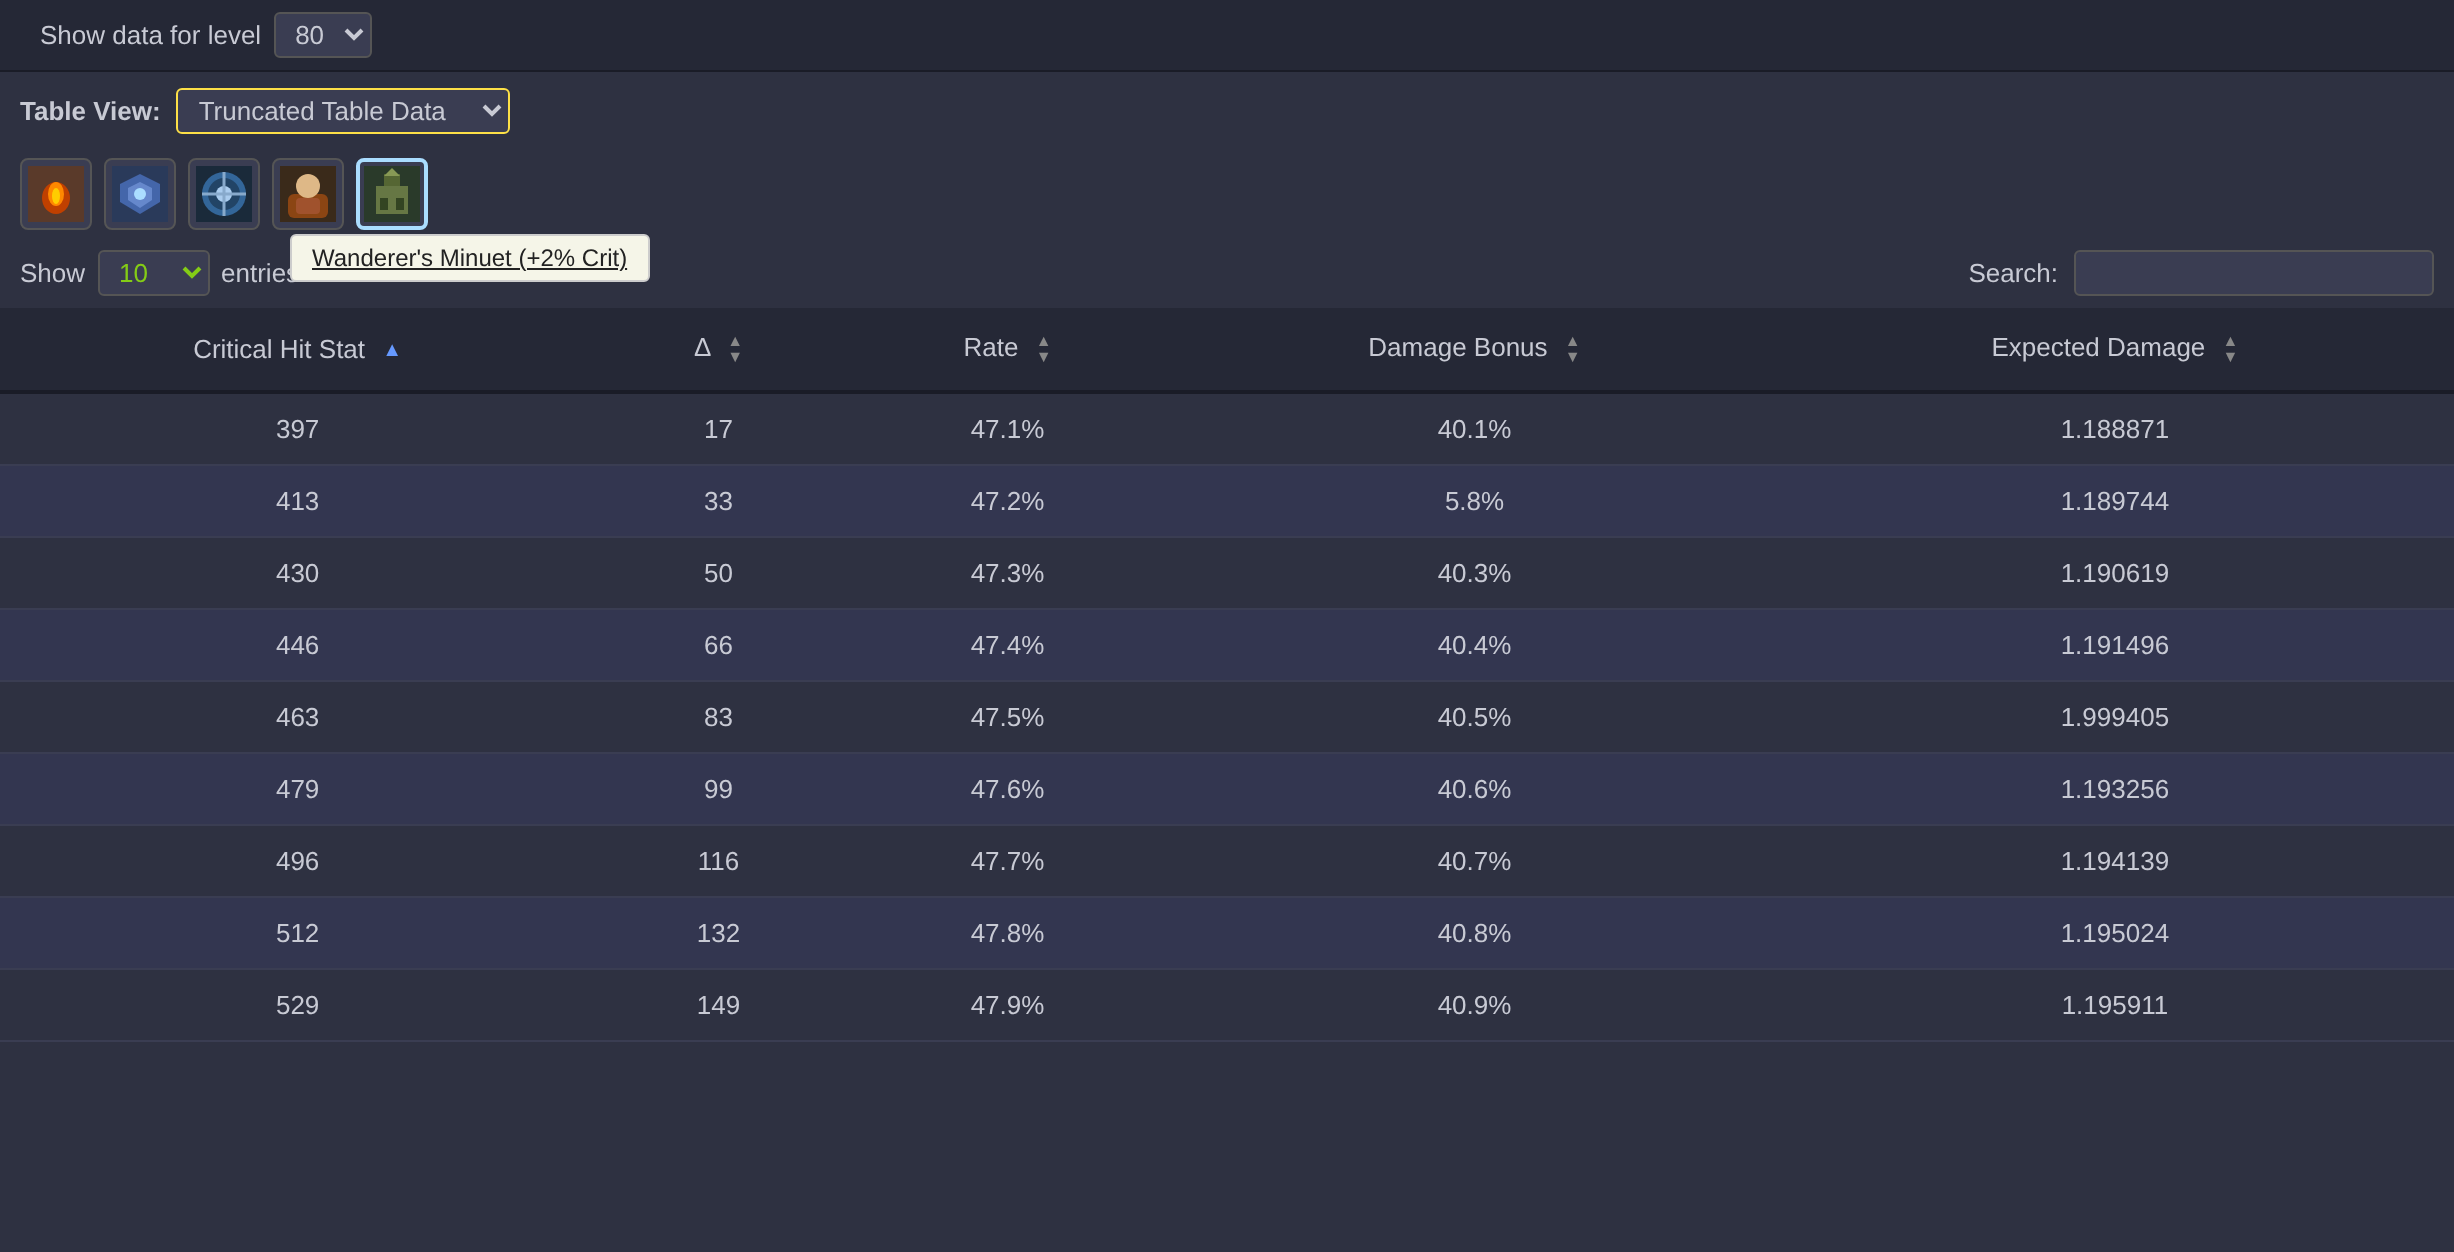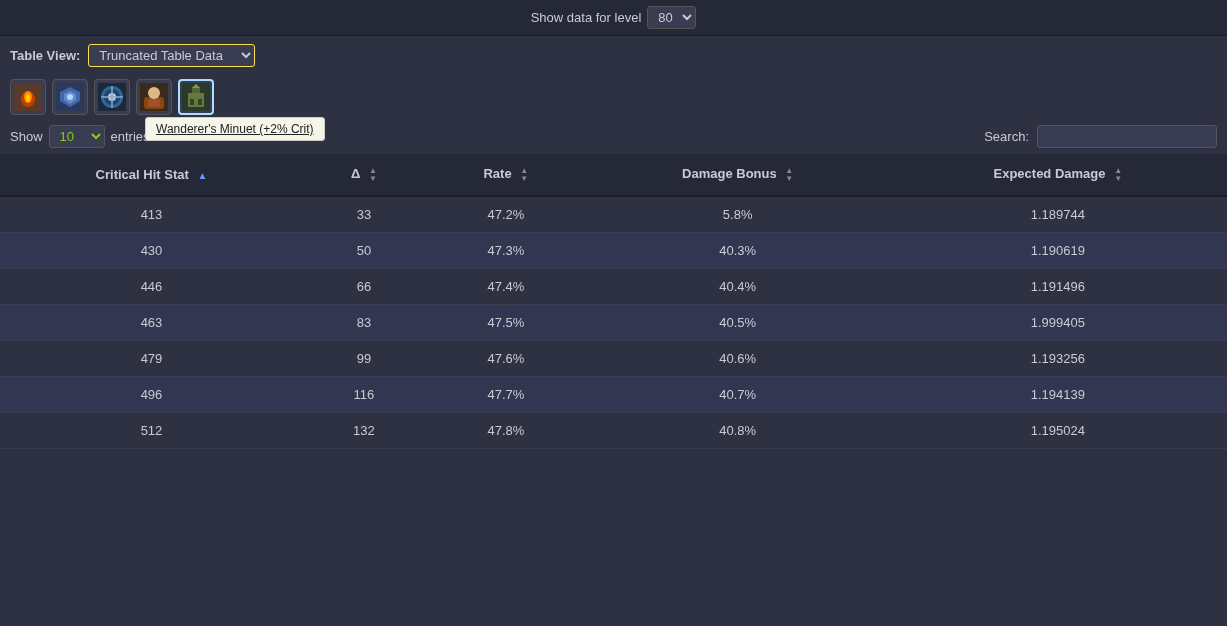--- a/index.html
+++ b/index.html
@@ -10,21 +10,20 @@
       font-size: 13px;
       min-height: 626px;
       min-width: 1227px;
     }
     .top-bar {
       display: flex;
       align-items: center;
       padding: 6px 20px;
       background: #252836;
       border-bottom: 1px solid #1a1c27;
-      justify-content: center;
     }
     .top-bar label {
       color: #c8cad4;
       margin-right: 6px;
       font-size: 13px;
     }
     .top-bar select {
       background: #3a3d52;
       color: #c8cad4;
       border: 1px solid #555;
@@ -129,21 +128,21 @@
       width: 100%;
       border-collapse: collapse;
       background: #2e3141;
     }
     thead tr {
       background: #252836;
     }
     thead th {
       padding: 12px 16px;
       text-align: center;
-      font-weight: bold;
+      font-weight: normal;
       color: #c8cad4;
       border-bottom: 2px solid #1a1c27;
       user-select: none;
       white-space: nowrap;
     }
     thead th .sort-icons {
       display: inline-flex;
       flex-direction: column;
       margin-left: 5px;
       vertical-align: middle;
@@ -300,20 +299,27 @@
         <span>Expected Damage</span>
         <span class="sort-icons">
           <span>▲</span>
           <span>▼</span>
         </span>
       </th>
     </tr>
   </thead>
   <tbody id="table-body">
       <tr>
+        <td>397</td>
+        <td>17</td>
+        <td>47.1%</td>
+        <td>40.1%</td>
+        <td>1.188871</td>
+      </tr>
+      <tr>
         <td>413</td>
         <td>33</td>
         <td>47.2%</td>
         <td>5.8%</td>
         <td>1.189744</td>
       </tr>
       <tr>
         <td>430</td>
         <td>50</td>
         <td>47.3%</td>
@@ -348,14 +354,21 @@
         <td>40.7%</td>
         <td>1.194139</td>
       </tr>
       <tr>
         <td>512</td>
         <td>132</td>
         <td>47.8%</td>
         <td>40.8%</td>
         <td>1.195024</td>
       </tr>
+      <tr>
+        <td>529</td>
+        <td>149</td>
+        <td>47.9%</td>
+        <td>40.9%</td>
+        <td>1.195911</td>
+      </tr>
     </tbody>
 </table>
 
 </body></html>

